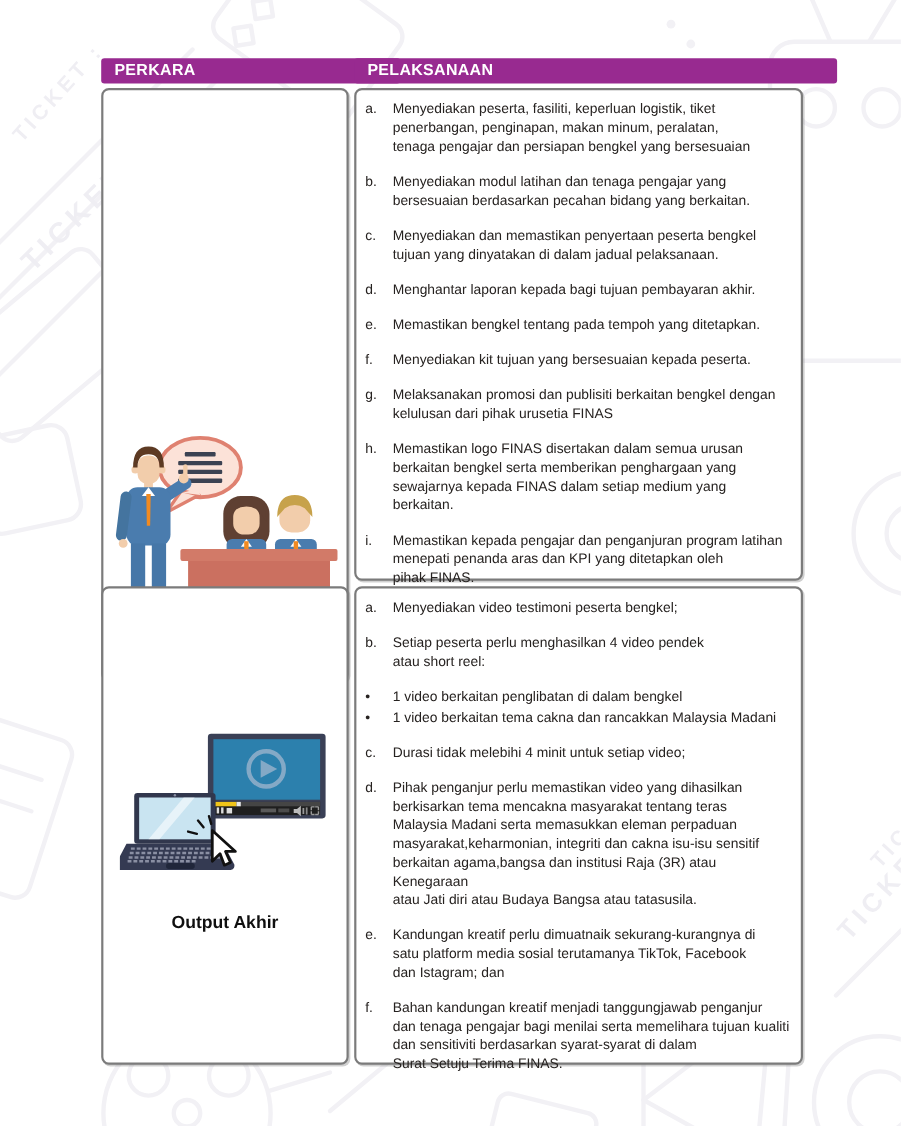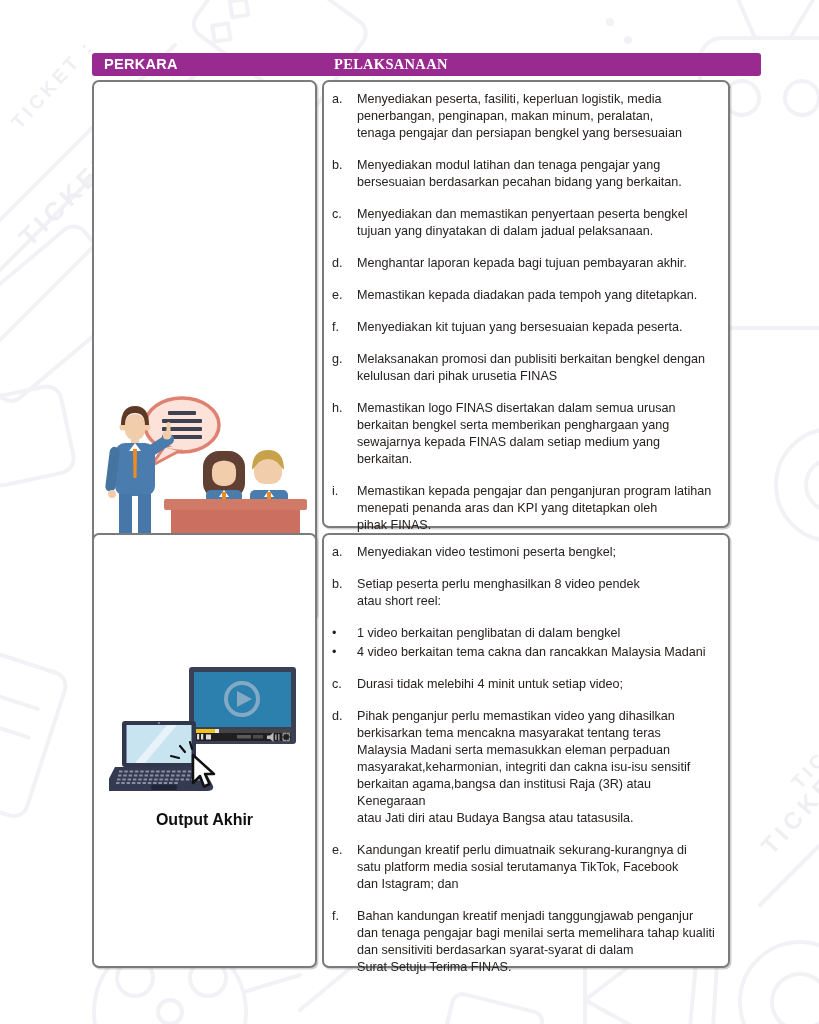--- a/index.html
+++ b/index.html
@@ -4,35 +4,35 @@
 <style>
   html,body{margin:0;padding:0;background:#ffffff;}
   .page{position:relative;width:819px;height:1024px;background:#ffffff;overflow:hidden;
         font-family:"Liberation Sans",sans-serif;}
   .watermark{position:absolute;left:0;top:0;width:819px;height:1024px;pointer-events:none;}
 
   .hdr{position:absolute;height:23px;background:#982a90;border-radius:3px;color:#ffffff;
        font-weight:bold;font-size:14.5px;line-height:23px;padding-left:12px;
        box-sizing:border-box;letter-spacing:.3px;}
   .hdr-left{left:92px;top:53px;width:272px;}
-  .hdr-right{left:322px;top:53px;width:439px;font-family:Liberation Serif, serif;}
+  .hdr-right{left:322px;top:53px;width:439px;}
 
   .cell{position:absolute;background:#ffffff;border:2px solid #7b7b7b;border-radius:7px;
         box-sizing:border-box;box-shadow:1.5px 1.5px 0 rgba(120,120,120,.35);}
   .cell-1l{left:92px;top:80px;width:225px;height:540px;justify-content:flex-end;}
   .cell-1r{left:322px;top:80px;width:408px;height:448px;}
   .cell-2l{left:92px;top:533px;width:225px;height:435px;}
   .cell-2r{left:322px;top:533px;width:408px;height:435px;}
 
   .cell-left{display:flex;flex-direction:column;align-items:center;}
   .cell-label{font-weight:bold;font-size:16px;color:#0f0f0f;text-align:center;}
   .illo-1{margin-top:84px;}
   .label-1{margin-top:22px;}
   .illo-2{margin-top:120px;}
-  .label-2{margin-top:10px;}
+  .label-2{margin-top:30px;}
 
   .list{padding:9px 8px 8px 8px;font-size:12.6px;line-height:17px;color:#262220;}
   .item{display:flex;}
   .item + .item{margin-top:15px;}
   .item.compact{margin-top:2px;}
   .marker{flex:none;width:25px;}
   .text{flex:1;white-space:pre-line;padding-right:2px;}
 </style>
 </head>
 <body>
@@ -177,41 +177,41 @@
       </g>
     </svg>
     <div class="cell-label label-1">Tanggungjawab Penganjur</div>
   </div>
 
   <div class="cell cell-1r">
     <div class="list">
 
     <div class="item">
           <span class="marker">a.</span>
-          <span class="text">Menyediakan peserta, fasiliti, keperluan logistik, media
+          <span class="text">Menyediakan peserta, fasiliti, keperluan logistik, tiket
 penerbangan, penginapan, makan minum, peralatan,
 tenaga pengajar dan persiapan bengkel yang bersesuaian</span>
         </div>
         <div class="item">
           <span class="marker">b.</span>
           <span class="text">Menyediakan modul latihan dan tenaga pengajar yang
 bersesuaian berdasarkan pecahan bidang yang berkaitan.</span>
         </div>
         <div class="item">
           <span class="marker">c.</span>
           <span class="text">Menyediakan dan memastikan penyertaan peserta bengkel
 tujuan yang dinyatakan di dalam jadual pelaksanaan.</span>
         </div>
         <div class="item">
           <span class="marker">d.</span>
           <span class="text">Menghantar laporan kepada bagi tujuan pembayaran akhir.</span>
         </div>
         <div class="item">
           <span class="marker">e.</span>
-          <span class="text">Memastikan kepada diadakan pada tempoh yang ditetapkan.</span>
+          <span class="text">Memastikan bengkel tentang pada tempoh yang ditetapkan.</span>
         </div>
         <div class="item">
           <span class="marker">f.</span>
           <span class="text">Menyediakan kit tujuan yang bersesuaian kepada peserta.</span>
         </div>
         <div class="item">
           <span class="marker">g.</span>
           <span class="text">Melaksanakan promosi dan publisiti berkaitan bengkel dengan
 kelulusan dari pihak urusetia FINAS</span>
         </div>
@@ -282,30 +282,30 @@
 
   <div class="cell cell-2r">
     <div class="list">
 
     <div class="item">
           <span class="marker">a.</span>
           <span class="text">Menyediakan video testimoni peserta bengkel;</span>
         </div>
         <div class="item">
           <span class="marker">b.</span>
-          <span class="text">Setiap peserta perlu menghasilkan 8 video pendek
+          <span class="text">Setiap peserta perlu menghasilkan 4 video pendek
 atau short reel:</span>
         </div>
         <div class="item">
           <span class="marker">•</span>
           <span class="text">1 video berkaitan penglibatan di dalam bengkel</span>
         </div>
         <div class="item compact">
           <span class="marker">•</span>
-          <span class="text">4 video berkaitan tema cakna dan rancakkan Malaysia Madani</span>
+          <span class="text">1 video berkaitan tema cakna dan rancakkan Malaysia Madani</span>
         </div>
         <div class="item">
           <span class="marker">c.</span>
           <span class="text">Durasi tidak melebihi 4 minit untuk setiap  video;</span>
         </div>
         <div class="item">
           <span class="marker">d.</span>
           <span class="text">Pihak penganjur perlu memastikan video yang dihasilkan
 berkisarkan tema mencakna masyarakat tentang teras
 Malaysia Madani serta memasukkan eleman perpaduan
@@ -315,20 +315,20 @@
         </div>
         <div class="item">
           <span class="marker">e.</span>
           <span class="text">Kandungan kreatif perlu dimuatnaik sekurang-kurangnya di
 satu platform media sosial terutamanya TikTok, Facebook
 dan Istagram; dan</span>
         </div>
         <div class="item">
           <span class="marker">f.</span>
           <span class="text">Bahan kandungan kreatif menjadi tanggungjawab penganjur
-dan tenaga pengajar bagi menilai serta memelihara tahap kualiti
+dan tenaga pengajar bagi menilai serta memelihara tujuan kualiti
 dan sensitiviti berdasarkan syarat-syarat di dalam
 Surat Setuju Terima FINAS.</span>
         </div>
       </div>
   </div>
 
 </div>
 
 </body></html>

